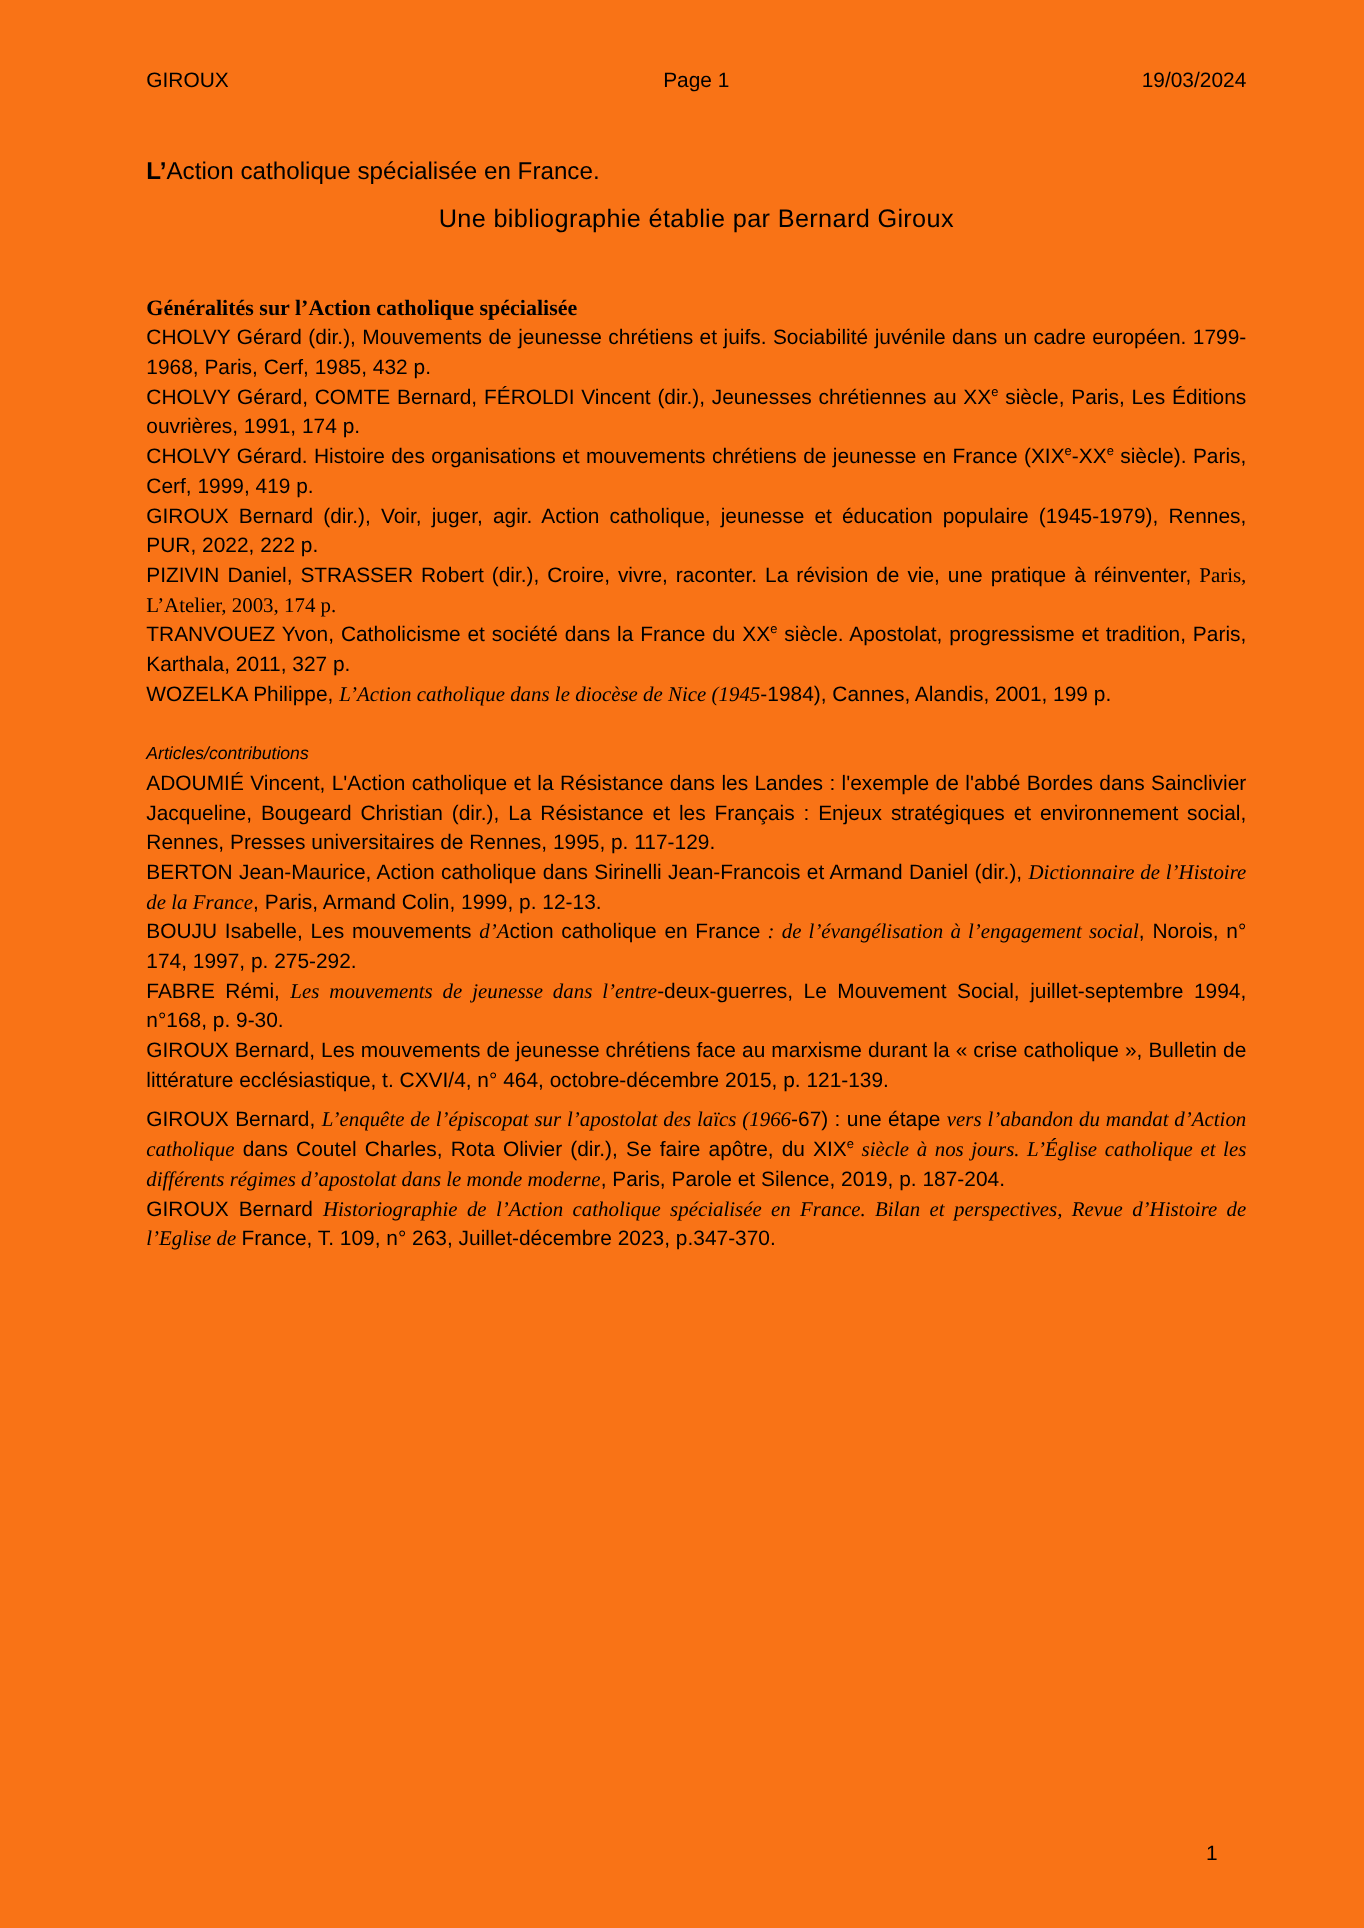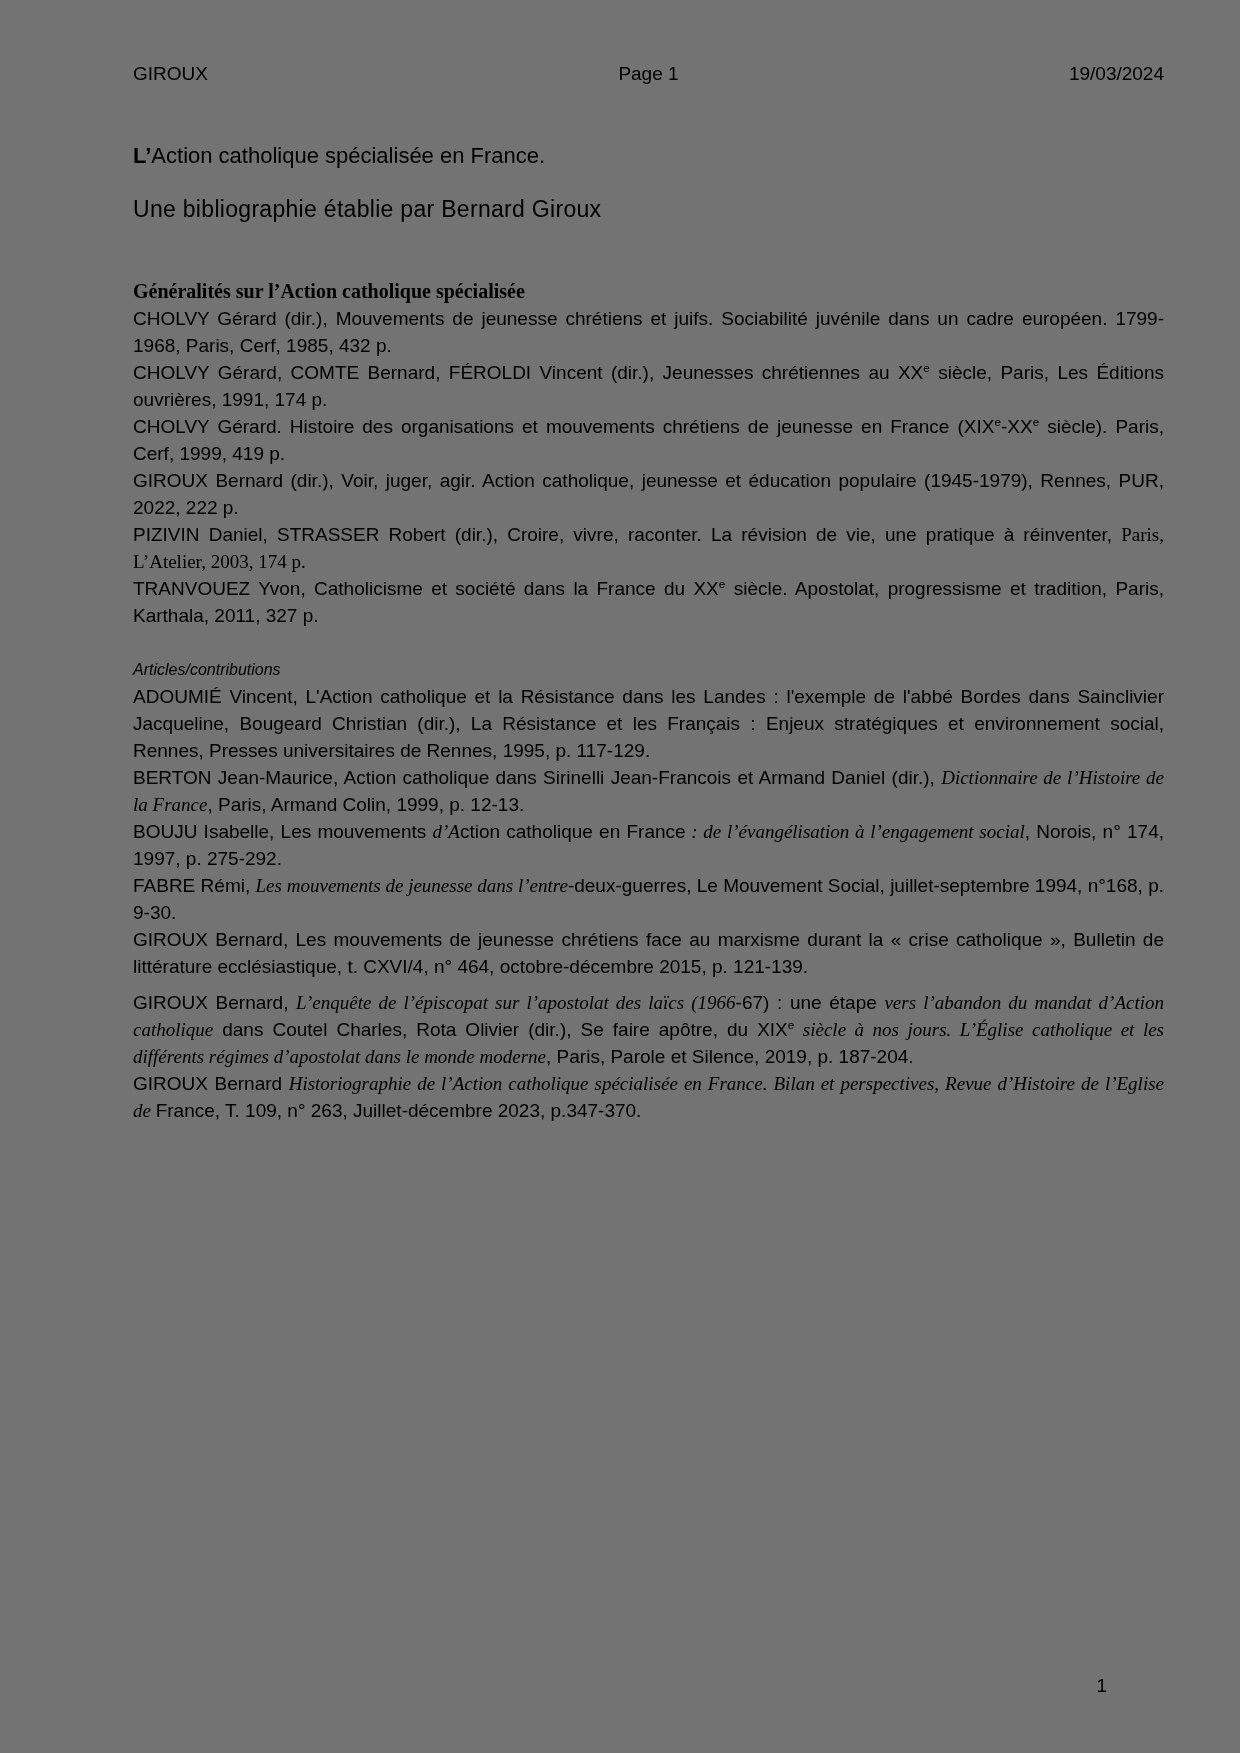--- a/index.html
+++ b/index.html
@@ -1,31 +1,31 @@
 <!DOCTYPE html>
 <html lang="fr"><head>
 <meta charset="utf-8">
 <style>
   html,body{margin:0;padding:0;background:#e8e8e8;}
   .page{
-    width:1240px;height:1753px;background:#737373;color:#000;
+    width:1240px;height:1753px;background:#f97316;color:#000;
     font-family:"Liberation Sans",sans-serif;
     position:relative;box-sizing:border-box;
-    padding:62px 76px 0 133px;margin:0 auto;
+    padding:62px 107px 0 133px;margin:0 auto;
   }
   .header{
     display:grid;grid-template-columns:1fr auto 1fr;
     font-size:19px;line-height:24px;
   }
   .header .h-left{text-align:left;}
   .header .h-center{text-align:center;}
   .header .h-right{text-align:right;}
   .title{margin:56px 0 0 0;font-size:22px;line-height:28px;font-weight:normal;}
   .title b{font-weight:bold;}
-  .subtitle{margin:25px 0 0 0;font-size:23px;line-height:29px;text-align:left;letter-spacing:.3px;}
+  .subtitle{margin:14px 0 0 0;font-size:23px;line-height:29px;text-align:center;letter-spacing:.3px;}
   .sections{margin-top:54px;font-size:19px;line-height:27px;}
   .section-heading{margin:0;}
   .section-heading:not(:first-child){margin-top:27px;}
   .heading-bold-serif{
     font-family:"Liberation Serif",serif;font-weight:bold;font-size:20px;line-height:27px;
   }
   .heading-sans{font-weight:normal;font-size:16px;line-height:27px;font-style:italic;}
   .entry{margin:0;text-align:justify;text-justify:inter-word;}
   .entry-gap{margin-top:9px;}
   .seg-plain{font-family:"Liberation Sans",sans-serif;font-style:normal;margin-top:28px;}
@@ -50,20 +50,21 @@
   <p class="subtitle">Une bibliographie établie par Bernard Giroux</p>
 
   <div class="sections">
       <p class="section-heading heading-bold-serif">Généralités sur l’Action catholique spécialisée</p>
       <p class="entry"><span class="seg-plain">CHOLVY Gérard (dir.), Mouvements de jeunesse chrétiens et juifs. Sociabilité juvénile dans un cadre européen. 1799-1968, Paris, Cerf, 1985, 432 p.</span></p>
       <p class="entry"><span class="seg-plain">CHOLVY Gérard, COMTE Bernard, FÉROLDI Vincent (dir.), Jeunesses chrétiennes au XX</span><sup class="seg-sup">e</sup><span class="seg-plain"> siècle, Paris, Les Éditions ouvrières, 1991, 174 p.</span></p>
       <p class="entry"><span class="seg-plain">CHOLVY Gérard. Histoire des organisations et mouvements chrétiens de jeunesse en France (XIX</span><sup class="seg-sup">e</sup><span class="seg-plain">-XX</span><sup class="seg-sup">e</sup><span class="seg-plain"> siècle). Paris, Cerf, 1999, 419 p.</span></p>
       <p class="entry"><span class="seg-plain">GIROUX Bernard (dir.), Voir, juger, agir. Action catholique, jeunesse et éducation populaire (1945-1979), Rennes, PUR, 2022, 222 p.</span></p>
       <p class="entry"><span class="seg-plain">PIZIVIN Daniel, STRASSER Robert (dir.), Croire, vivre, raconter. La révision de vie, une pratique à réinventer, </span><span class="seg-serif">Paris, L’Atelier, 2003, 174 p.</span></p>
       <p class="entry"><span class="seg-plain">TRANVOUEZ Yvon, Catholicisme et société dans la France du XX</span><sup class="seg-sup">e</sup><span class="seg-plain"> siècle. Apostolat, progressisme et tradition, Paris, Karthala, 2011, 327 p.</span></p>
+      <p class="entry"><span class="seg-plain">WOZELKA Philippe, </span><span class="seg-italic">L’Action catholique dans le diocèse de Nice (1945</span><span class="seg-plain">-1984), Cannes, Alandis, 2001, 199 p.</span></p>
       <p class="section-heading heading-sans">Articles/contributions</p>
       <p class="entry"><span class="seg-plain">ADOUMIÉ Vincent, L'Action catholique et la Résistance dans les Landes : l'exemple de l'abbé Bordes dans Sainclivier Jacqueline, Bougeard Christian (dir.), La Résistance et les Français : Enjeux stratégiques et environnement social, Rennes, Presses universitaires de Rennes, 1995, p. 117-129.</span></p>
       <p class="entry"><span class="seg-plain">BERTON Jean-Maurice, Action catholique dans Sirinelli Jean-Francois et Armand Daniel (dir.), </span><span class="seg-italic">Dictionnaire de l’Histoire de la France</span><span class="seg-plain">, Paris, Armand Colin, 1999, p. 12-13.</span></p>
       <p class="entry"><span class="seg-plain">BOUJU Isabelle, Les mouvements </span><span class="seg-italic">d’A</span><span class="seg-plain">ction catholique en France</span><span class="seg-italic"> : de l’évangélisation à l’engagement social</span><span class="seg-plain">, Norois, n° 174, 1997, p. 275-292.</span></p>
       <p class="entry"><span class="seg-plain">FABRE Rémi, </span><span class="seg-italic">Les mouvements de jeunesse dans l’entre</span><span class="seg-plain">-deux-guerres, Le Mouvement Social, juillet-septembre 1994, n°168, p. 9-30.</span></p>
       <p class="entry"><span class="seg-plain">GIROUX Bernard, Les mouvements de jeunesse chrétiens face au marxisme durant la « crise catholique », Bulletin de littérature ecclésiastique, t. CXVI/4, n° 464, octobre-décembre 2015, p. 121-139.</span></p>
       <p class="entry entry-gap"><span class="seg-plain">GIROUX Bernard, </span><span class="seg-italic">L’enquête de l’épiscopat sur l’apostolat des laïcs (1966</span><span class="seg-plain">-67) : une étape </span><span class="seg-italic">vers l’abandon du mandat d’Action catholique</span><span class="seg-plain"> dans Coutel Charles, Rota Olivier (dir.), Se faire apôtre, du XIX</span><sup class="seg-sup">e</sup><span class="seg-italic"> siècle à nos jours. L’Église catholique et les différents régimes d’apostolat dans le monde moderne</span><span class="seg-plain">, Paris, Parole et Silence, 2019, p. 187-204.</span></p>
       <p class="entry"><span class="seg-plain">GIROUX Bernard </span><span class="seg-italic">Historiographie de l’Action catholique spécialisée en France. Bilan et perspectives, Revue d’Histoire de l’Eglise de </span><span class="seg-plain">France, T. 109, n° 263, Juillet-décembre 2023, p.347-370.</span></p>
     </div>
 

